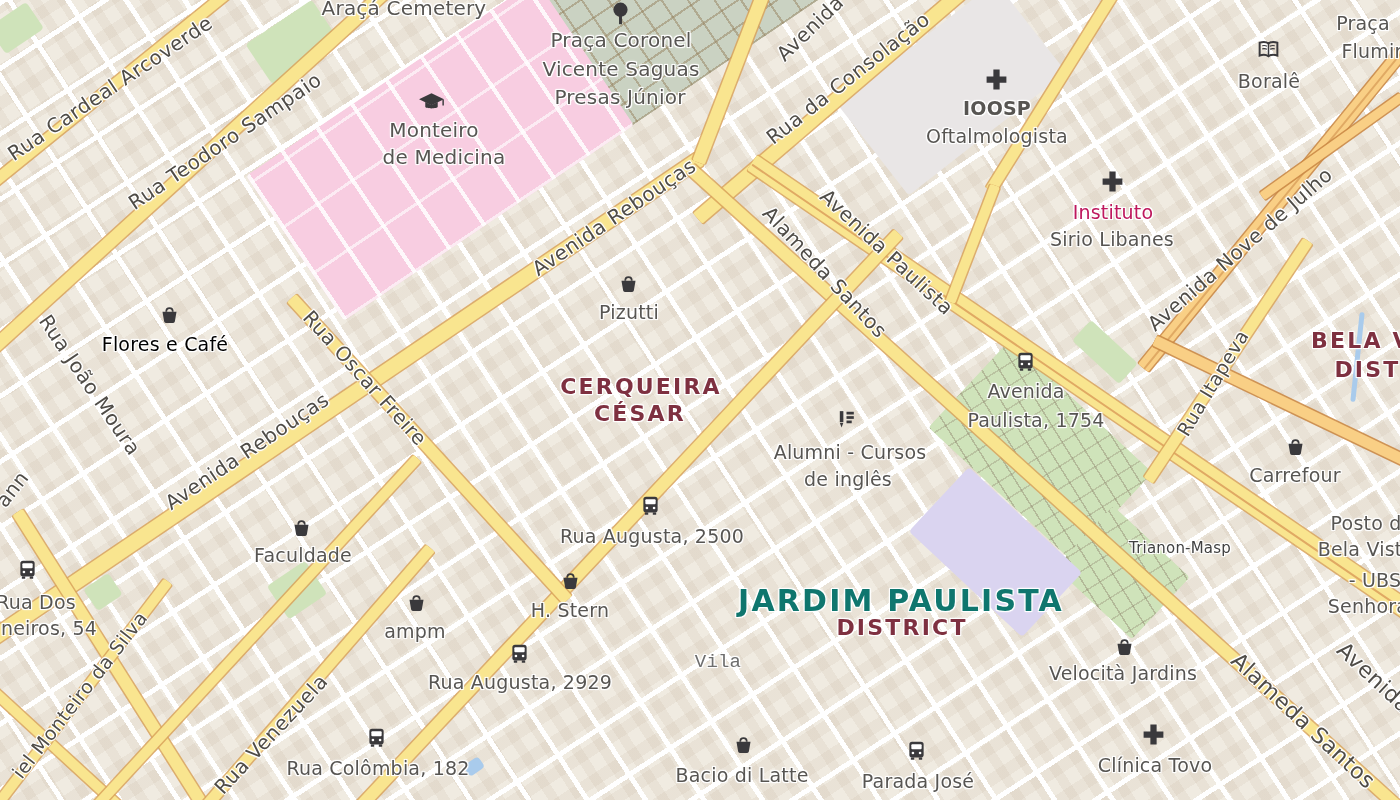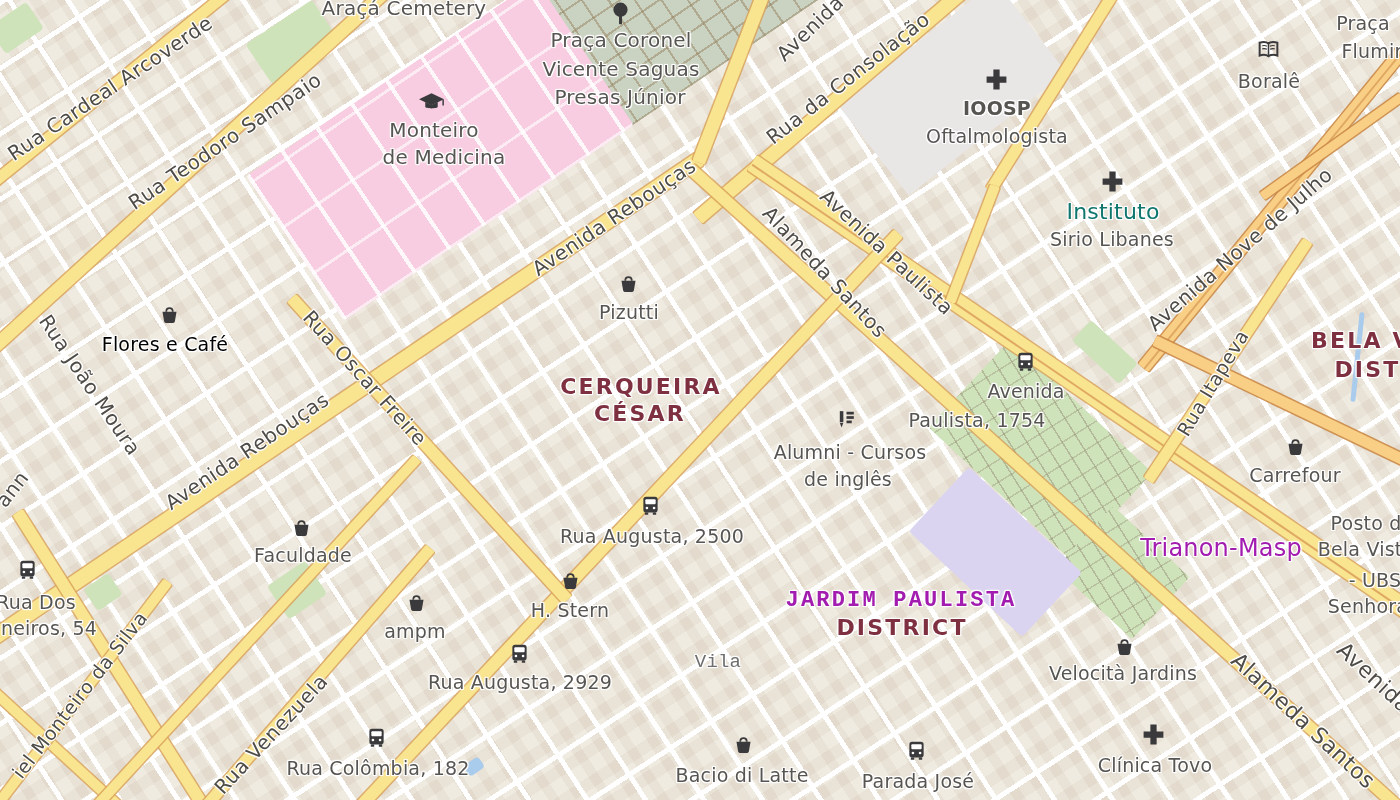--- a/index.html
+++ b/index.html
@@ -65,21 +65,21 @@
       <div class="road" style="left: 934.575px; top: 84.5px; width: 235.85px; height: 11px; transform: rotate(122.005deg); background: rgb(249, 229, 143); box-shadow: rgba(217, 163, 90, 0.85) 0px 1.5px 0px, rgba(217, 163, 90, 0.85) 0px -1.5px 0px;"></div>
       <div class="road" style="left: 909.822px; top: 238.5px; width: 125.355px; height: 10px; transform: rotate(111.038deg); background: rgb(249, 229, 143); box-shadow: rgba(217, 163, 90, 0.85) 0px 1.5px 0px, rgba(217, 163, 90, 0.85) 0px -1.5px 0px;"></div>
       <div class="road" style="left: 1067.82px; top: 203px; width: 409.353px; height: 13px; transform: rotate(-50.75deg); background: rgb(249, 207, 133); box-shadow: rgba(203, 138, 70, 0.9) 0px 1.5px 0px, rgba(203, 138, 70, 0.9) 0px -1.5px 0px;"></div>
       <div class="road" style="left: 1068.84px; top: 210px; width: 407.314px; height: 2px; transform: rotate(-50.8788deg); background: rgb(224, 169, 99); box-shadow: transparent 0px 1.5px 0px, transparent 0px -1.5px 0px;"></div>
       <div class="road" style="left: 1141.35px; top: 394.5px; width: 277.308px; height: 11px; transform: rotate(25.641deg); background: rgb(249, 207, 133); box-shadow: rgba(203, 138, 70, 0.9) 0px 1.5px 0px, rgba(203, 138, 70, 0.9) 0px -1.5px 0px;"></div>
       <div class="road" style="left: 1245.98px; top: 141.5px; width: 172.047px; height: 9px; transform: rotate(-35.5377deg); background: rgb(249, 207, 133); box-shadow: rgba(203, 138, 70, 0.9) 0px 1.5px 0px, rgba(203, 138, 70, 0.9) 0px -1.5px 0px;"></div>
     </div>
   <div class="layer" id="labels">
       <div class="lbl district" style="left: 641px; top: 387px; font-size: 22px; color: rgb(126, 48, 64); transform: translate(-50%, -50%) rotate(0deg); font-weight: 700; letter-spacing: 2.2px;">CERQUEIRA</div>
       <div class="lbl district" style="left: 640px; top: 414px; font-size: 22px; color: rgb(126, 48, 64); transform: translate(-50%, -50%) rotate(0deg); font-weight: 700; letter-spacing: 2.2px;">CÉSAR</div>
-      <div class="lbl district" style="left: 901px; top: 601px; font-size: 22px; color: #a21caf; transform: translate(-50%, -50%) rotate(0deg); font-weight: 700; letter-spacing: 2.2px; font-family: Liberation Mono, monospace;">JARDIM PAULISTA</div>
+      <div class="lbl district" style="left: 901px; top: 601px; font-size: 30px; color: #0f766e; transform: translate(-50%, -50%) rotate(0deg); font-weight: 700; letter-spacing: 2.2px;">JARDIM PAULISTA</div>
       <div class="lbl district" style="left: 902px; top: 628px; font-size: 22px; color: rgb(126, 48, 64); transform: translate(-50%, -50%) rotate(0deg); font-weight: 700; letter-spacing: 2.2px;">DISTRICT</div>
       <div class="lbl district" style="left: 1393px; top: 341px; font-size: 22px; color: rgb(126, 48, 64); transform: translate(-50%, -50%) rotate(0deg); font-weight: 700; letter-spacing: 2.2px;">BELA VISTA</div>
       <div class="lbl district" style="left: 1400px; top: 370px; font-size: 22px; color: rgb(126, 48, 64); transform: translate(-50%, -50%) rotate(0deg); font-weight: 700; letter-spacing: 2.2px;">DISTRICT</div>
       <div class="lbl street" style="left: 110px; top: 88px; font-size: 20px; color: rgb(79, 76, 71); transform: translate(-50%, -50%) rotate(-34deg); font-weight: 400; letter-spacing: 0.6px;">Rua Cardeal Arcoverde</div>
       <div class="lbl street" style="left: 225px; top: 141px; font-size: 20px; color: rgb(79, 76, 71); transform: translate(-50%, -50%) rotate(-34deg); font-weight: 400; letter-spacing: 0.6px;">Rua Teodoro Sampaio</div>
       <div class="lbl street" style="left: 614px; top: 217px; font-size: 20px; color: rgb(79, 76, 71); transform: translate(-50%, -50%) rotate(-34deg); font-weight: 400; letter-spacing: 0.6px;">Avenida Rebouças</div>
       <div class="lbl street" style="left: 848px; top: 78px; font-size: 20px; color: rgb(79, 76, 71); transform: translate(-50%, -50%) rotate(-38deg); font-weight: 400; letter-spacing: 0.6px;">Rua da Consolação</div>
       <div class="lbl street" style="left: 810px; top: 28px; font-size: 20px; color: rgb(79, 76, 71); transform: translate(-50%, -50%) rotate(-44deg); font-weight: 400; letter-spacing: 0.6px;">Avenida</div>
       <div class="lbl street" style="left: 887px; top: 252px; font-size: 20px; color: rgb(79, 76, 71); transform: translate(-50%, -50%) rotate(43deg); font-weight: 400; letter-spacing: 0.6px;">Avenida Paulista</div>
       <div class="lbl street" style="left: 825px; top: 272px; font-size: 20px; color: rgb(79, 76, 71); transform: translate(-50%, -50%) rotate(47deg); font-weight: 400; letter-spacing: 0.6px;">Alameda Santos</div>
@@ -117,21 +117,21 @@
           <path d="M9 2.5 h6 v6.5 h6.5 v6 h-6.5 v6.5 H9 v-6.5 H2.5 v-6 H9 Z" fill="#3a393c"></path>
         </svg>
       </div>
       <div class="lbl poi" style="left: 997px; top: 108px; font-size: 19px; color: rgb(87, 85, 82); transform: translate(-50%, -50%) rotate(0deg); font-weight: 700; letter-spacing: 0.2px;">IOOSP</div>
       <div class="lbl poi" style="left: 997px; top: 136px; font-size: 19px; color: rgb(87, 85, 82); transform: translate(-50%, -50%) rotate(0deg); font-weight: 400; letter-spacing: 0.2px;">Oftalmologista</div>
       <div class="icon" style="left: 1099.5px; top: 168.5px;">
         <svg width="25" height="25" viewBox="0 0 24 24">
           <path d="M9 2.5 h6 v6.5 h6.5 v6 h-6.5 v6.5 H9 v-6.5 H2.5 v-6 H9 Z" fill="#3a393c"></path>
         </svg>
       </div>
-      <div class="lbl poi" style="left: 1113px; top: 212px; font-size: 22px; color: #0f766e; transform: translate(-50%, -50%) rotate(0deg); font-weight: 400; letter-spacing: 0.2px;">Instituto</div>
+      <div class="lbl poi" style="left: 1113px; top: 212px; font-size: 19px; color: #be185d; transform: translate(-50%, -50%) rotate(0deg); font-weight: 400; letter-spacing: 0.2px;">Instituto</div>
       <div class="lbl poi" style="left: 1112px; top: 239px; font-size: 19px; color: rgb(87, 85, 82); transform: translate(-50%, -50%) rotate(0deg); font-weight: 400; letter-spacing: 0.2px;">Sirio Libanes</div>
       <div class="icon" style="left: 1255.5px; top: 36.5px;">
         <svg width="25" height="25" viewBox="0 0 24 24">
           <path d="M12 6.2 C10 4.7 7 4.3 3.5 5.5 V17.8 C7 16.6 10 17 12 18.5 C14 17 17 16.6 20.5 17.8 V5.5 C17 4.3 14 4.7 12 6.2 Z" fill="none" stroke="#3a393c" stroke-width="1.9"></path>
           <path d="M12 6.2 V18.5" stroke="#3a393c" stroke-width="1.5"></path>
           <path d="M6 8.4 C7.8 8 9.4 8.2 10.5 8.8 M13.5 8.8 C14.6 8.2 16.2 8 18 8.4 M6 11.4 C7.8 11 9.4 11.2 10.5 11.8 M13.5 11.8 C14.6 11.2 16.2 11 18 11.4" stroke="#3a393c" stroke-width="1.1" fill="none"></path>
         </svg>
       </div>
       <div class="lbl poi" style="left: 1269px; top: 81px; font-size: 19px; color: rgb(87, 85, 82); transform: translate(-50%, -50%) rotate(0deg); font-weight: 400; letter-spacing: 0.2px;">Boralê</div>
       <div class="lbl poi" style="left: 1363px; top: 23px; font-size: 19px; color: rgb(87, 85, 82); transform: translate(-50%, -50%) rotate(0deg); font-weight: 400; letter-spacing: 0.2px;">Praça</div>
@@ -165,29 +165,29 @@
         <svg width="21" height="21" viewBox="0 0 20 20">
           <rect x="3.2" y="1.6" width="13.6" height="15" rx="2.6" fill="#3a393c"></rect>
           <rect x="5.1" y="4" width="9.8" height="4.8" rx="0.9" fill="#fff"></rect>
           <circle cx="6.6" cy="12.4" r="1.25" fill="#fff"></circle>
           <circle cx="13.4" cy="12.4" r="1.25" fill="#fff"></circle>
           <rect x="4.6" y="16.6" width="3.2" height="2.2" fill="#3a393c"></rect>
           <rect x="12.2" y="16.6" width="3.2" height="2.2" fill="#3a393c"></rect>
         </svg>
       </div>
       <div class="lbl poi" style="left: 1026px; top: 391px; font-size: 19px; color: rgb(87, 85, 82); transform: translate(-50%, -50%) rotate(0deg); font-weight: 400; letter-spacing: 0.2px;">Avenida</div>
-      <div class="lbl poi" style="left: 977px; top: 420px; font-size: 19px; color: rgb(87, 85, 82); transform: translate(-50%, -50%) rotate(0deg); font-weight: 400; letter-spacing: 0.2px;">Paulista, 1754</div>
+      <div class="lbl poi" style="left: 1036px; top: 420px; font-size: 19px; color: rgb(87, 85, 82); transform: translate(-50%, -50%) rotate(0deg); font-weight: 400; letter-spacing: 0.2px;">Paulista, 1754</div>
       <div class="icon" style="left: 1284.5px; top: 435.5px;">
         <svg width="21" height="21" viewBox="0 0 20 20">
           <path d="M6.9 7.3 C6.9 2.9 13.1 2.9 13.1 7.3" stroke="#3a393c" stroke-width="1.7" fill="none"></path>
           <path d="M3.3 7.4 h13.4 l-1.6 9.2 a1.7 1.7 0 0 1 -1.7 1.4 H6.6 a1.7 1.7 0 0 1 -1.7 -1.4 Z" fill="#3a393c"></path>
         </svg>
       </div>
       <div class="lbl poi" style="left: 1295px; top: 475px; font-size: 19px; color: rgb(87, 85, 82); transform: translate(-50%, -50%) rotate(0deg); font-weight: 400; letter-spacing: 0.2px;">Carrefour</div>
-      <div class="lbl poi" style="left: 1180px; top: 548px; font-size: 24px; color: #a21caf; transform: translate(-50%, -50%) rotate(0deg); font-weight: 400; letter-spacing: 0.2px; margin-left: 41px;">Trianon-Masp</div>
+      <div class="lbl poi" style="left: 1180px; top: 548px; font-size: 15px; color: #404040; transform: translate(-50%, -50%) rotate(0deg); font-weight: 400; letter-spacing: 0.2px;">Trianon-Masp</div>
       <div class="lbl poi" style="left: 1372px; top: 523px; font-size: 19px; color: rgb(87, 85, 82); transform: translate(-50%, -50%) rotate(0deg); font-weight: 400; letter-spacing: 0.2px;">Posto de</div>
       <div class="lbl poi" style="left: 1366px; top: 549px; font-size: 19px; color: rgb(87, 85, 82); transform: translate(-50%, -50%) rotate(0deg); font-weight: 400; letter-spacing: 0.2px;">Bela Vista</div>
       <div class="lbl poi" style="left: 1375px; top: 580px; font-size: 19px; color: rgb(87, 85, 82); transform: translate(-50%, -50%) rotate(0deg); font-weight: 400; letter-spacing: 0.2px;">- UBS</div>
       <div class="lbl poi" style="left: 1368px; top: 606px; font-size: 19px; color: rgb(87, 85, 82); transform: translate(-50%, -50%) rotate(0deg); font-weight: 400; letter-spacing: 0.2px;">Senhora</div>
       <div class="icon" style="left: 290.5px; top: 516.5px;">
         <svg width="21" height="21" viewBox="0 0 20 20">
           <path d="M6.9 7.3 C6.9 2.9 13.1 2.9 13.1 7.3" stroke="#3a393c" stroke-width="1.7" fill="none"></path>
           <path d="M3.3 7.4 h13.4 l-1.6 9.2 a1.7 1.7 0 0 1 -1.7 1.4 H6.6 a1.7 1.7 0 0 1 -1.7 -1.4 Z" fill="#3a393c"></path>
         </svg>
       </div>

